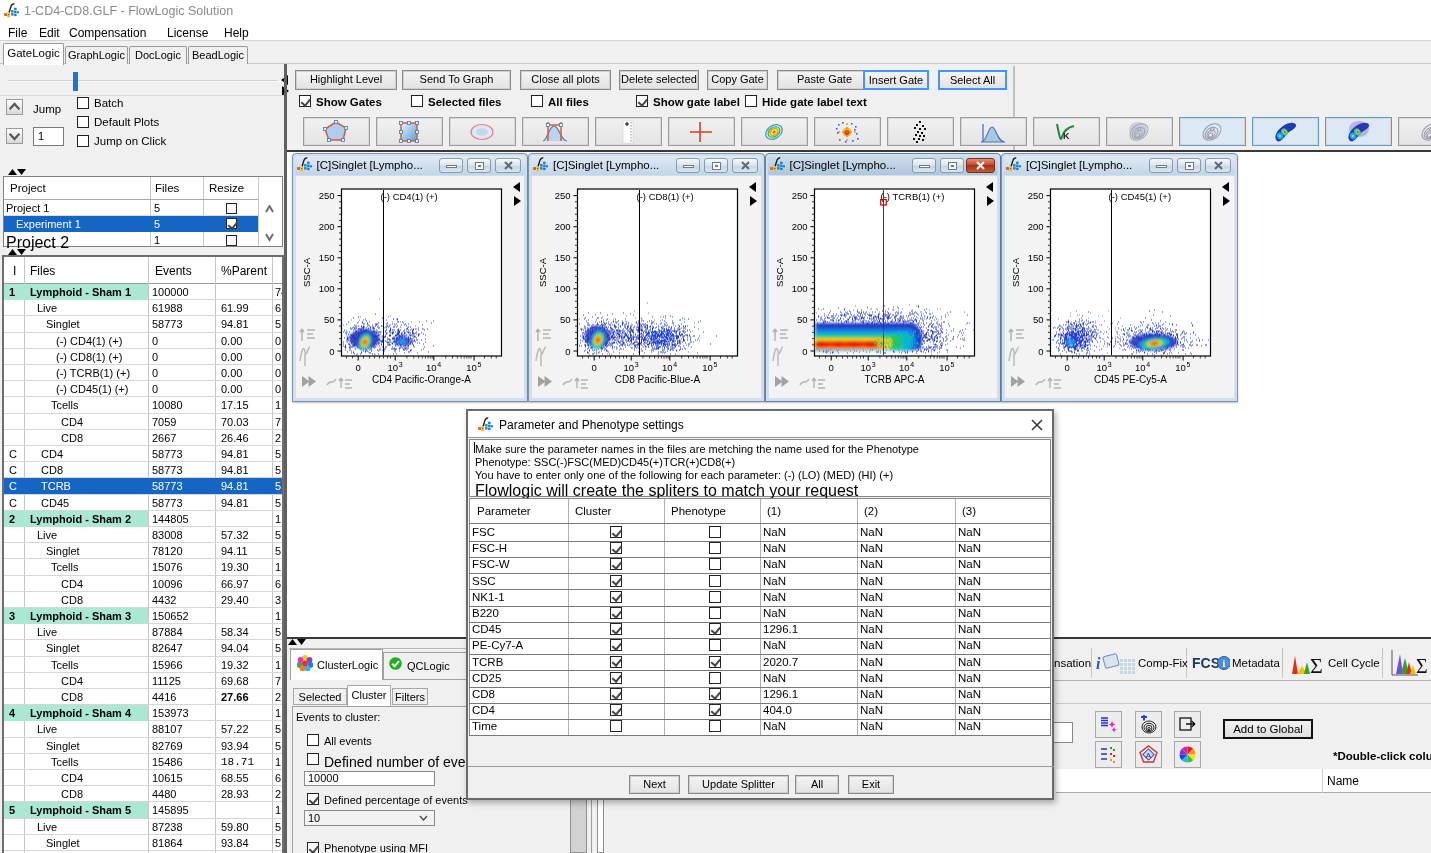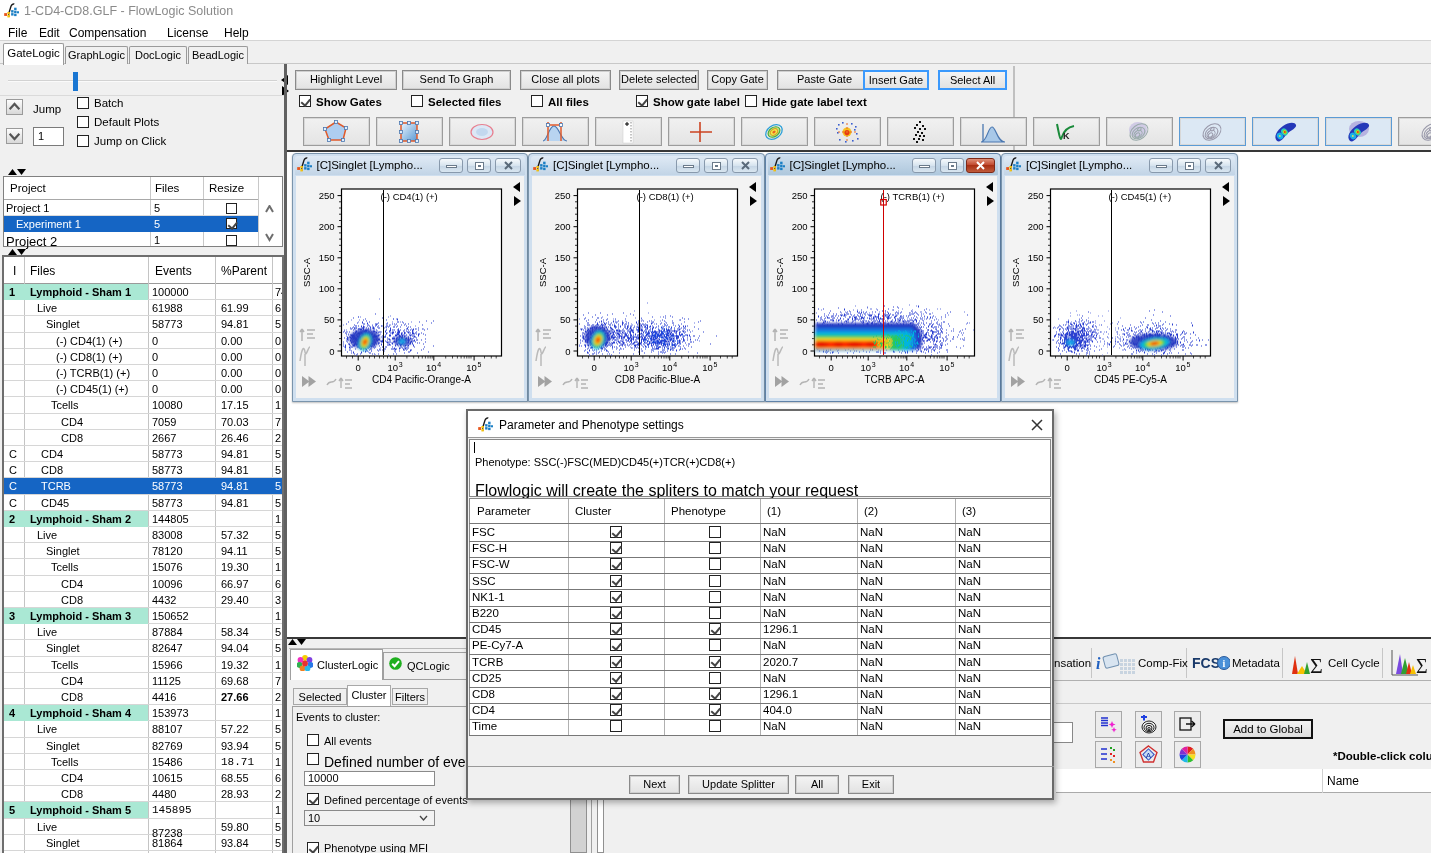--- a/index.html
+++ b/index.html
@@ -102,21 +102,21 @@
 <div class="vline" style="left:258px;top:177px;height:69px"></div>
 <div class="hline" style="left:4px;top:199px;width:254px;background:#a8a8a8"></div>
 <div class="t" style="left:6px;top:202px;font-size:11px">Project 1</div>
 <div class="t" style="left:154px;top:202px;font-size:11px">5</div>
 <div class="cb" style="left:226px;top:203px;width:11px;height:11px"></div>
 <div class="ab" style="left:4px;top:216px;width:254px;height:16px;background:#1565c4"></div>
 <div class="t" style="left:16px;top:218px;font-size:11px;color:#fff">Experiment 1</div>
 <div class="t" style="left:154px;top:218px;font-size:11px;color:#fff">5</div>
 <div class="ck" style="left:226px;top:218px;width:11px;height:11px"></div>
 <div class="hline" style="left:4px;top:215px;width:254px;background:#dcdcdc"></div>
-<div class="t" style="left:6px;top:234px;font-size:13px">Project 2</div>
+<div class="t" style="left:6px;top:234px;font-size:16px">Project 2</div>
 <div class="t" style="left:154px;top:234px;font-size:11px">1</div>
 <div class="cb" style="left:226px;top:235px;width:11px;height:11px"></div>
 <svg class="ab" style="left:265px;top:205px" width="9" height="9">
     <path d="M1,7 L4.5,1 L8,7" stroke="#6e6e6e" stroke-width="2" fill="none"></path>
   </svg>
 <svg class="ab" style="left:265px;top:233px" width="9" height="9">
     <path d="M1,1 L4.5,7 L8,1" stroke="#6e6e6e" stroke-width="2" fill="none"></path>
   </svg>
 <svg class="ab" style="left:8px;top:249px" width="9" height="6">
     <polygon points="4.5,0 0,6 9,6" fill="#000"></polygon>
@@ -332,26 +332,26 @@
 <div class="row" style="top:529.20px;border-bottom:1px solid #d6d6d6">
 <div class="t" style="left:57px;top:0;">CD8</div>
 <div class="t" style="left:148px;top:0;">4480</div>
 <div class="t" style="left:217px;top:0;">28.93</div>
 <div class="t" style="left:271px;top:0;">2</div>
 </div>
 <div class="row" style="top:545.40px;border-bottom:1px solid #d6d6d6">
 <div class="ab" style="left:0;top:0;width:144px;height:16px;background:#aae8d4;"></div>
 <div class="t" style="left:5px;top:0;font-weight:bold;">5</div>
 <div class="t" style="left:26px;top:0;font-weight:bold;">Lymphoid - Sham 5</div>
-<div class="t" style="left:148px;top:0;font-family:Liberation Mono, monospace;">145895</div>
+<div class="t" style="left:148px;top:0;">145895</div>
 <div class="t" style="left:271px;top:0;">1</div>
 </div>
 <div class="row" style="top:561.60px;border-bottom:1px solid #d6d6d6">
 <div class="t" style="left:33px;top:0;">Live</div>
-<div class="t" style="left:148px;top:0;margin-top:6px;">87238</div>
+<div class="t" style="left:148px;top:0;">87238</div>
 <div class="t" style="left:217px;top:0;">59.80</div>
 <div class="t" style="left:271px;top:0;">5</div>
 </div>
 <div class="row" style="top:577.80px;border-bottom:1px solid #d6d6d6">
 <div class="t" style="left:42px;top:0;">Singlet</div>
 <div class="t" style="left:148px;top:0;">81864</div>
 <div class="t" style="left:217px;top:0;">93.84</div>
 <div class="t" style="left:271px;top:0;">5</div>
 </div>
 <div class="row" style="top:594.00px;border-bottom:1px solid #d6d6d6">
@@ -1248,21 +1248,23 @@
       <rect x="10.8" y="5" width="2.6" height="2.6" fill="#1b7fc4"></rect>
       <rect x="10.8" y="8.2" width="2.6" height="2.6" fill="#1b7fc4"></rect>
       <rect x="10.8" y="11.4" width="2.6" height="2.6" fill="#1b7fc4"></rect>
       <rect x="13.8" y="8.8" width="2.2" height="2.2" fill="#1b7fc4"></rect>
     </svg>
 <div class="t" style="left:31px;top:7px;font-size:12px">Parameter and Phenotype settings</div>
 <svg class="ab" style="left:563px;top:8px" width="12" height="12">
       <path d="M1,1 L11,11 M11,1 L1,11" stroke="#333" stroke-width="1.5"></path>
     </svg>
 <div class="ab" style="left:1px;top:28px;width:582px;height:58px;background:#fff;border:1px solid #888"></div>
+<div class="t" style="left:7px;top:32px;font-size:11px">Make sure the parameter names in the files are metching the name used for the Phenotype</div>
 <div class="t" style="left:7px;top:45px;font-size:11px">Phenotype: SSC(-)FSC(MED)CD45(+)TCR(+)CD8(+)</div>
+<div class="t" style="left:7px;top:58px;font-size:11px">You have to enter only one of the following for each parameter: (-) (LO) (MED) (HI) (+)</div>
 <div class="t" style="left:7px;top:71px;font-size:16px">Flowlogic will create the spliters to match your request</div>
 <div class="vline" style="left:6px;top:31px;height:11px;background:#000"></div>
 <div class="ab" style="left:1px;top:87px;width:582px;height:238px;background:#fff;border:1px solid #888"></div>
 <div class="t" style="left:9px;top:94px;font-size:11.5px">Parameter</div>
 <div class="t" style="left:107px;top:94px;font-size:11.5px">Cluster</div>
 <div class="t" style="left:203px;top:94px;font-size:11.5px">Phenotype</div>
 <div class="t" style="left:299px;top:94px;font-size:11.5px">(1)</div>
 <div class="t" style="left:396px;top:94px;font-size:11.5px">(2)</div>
 <div class="t" style="left:494px;top:94px;font-size:11.5px">(3)</div>
 <div class="vline" style="left:100px;top:88px;height:236px;background:#b0b0b0"></div>

